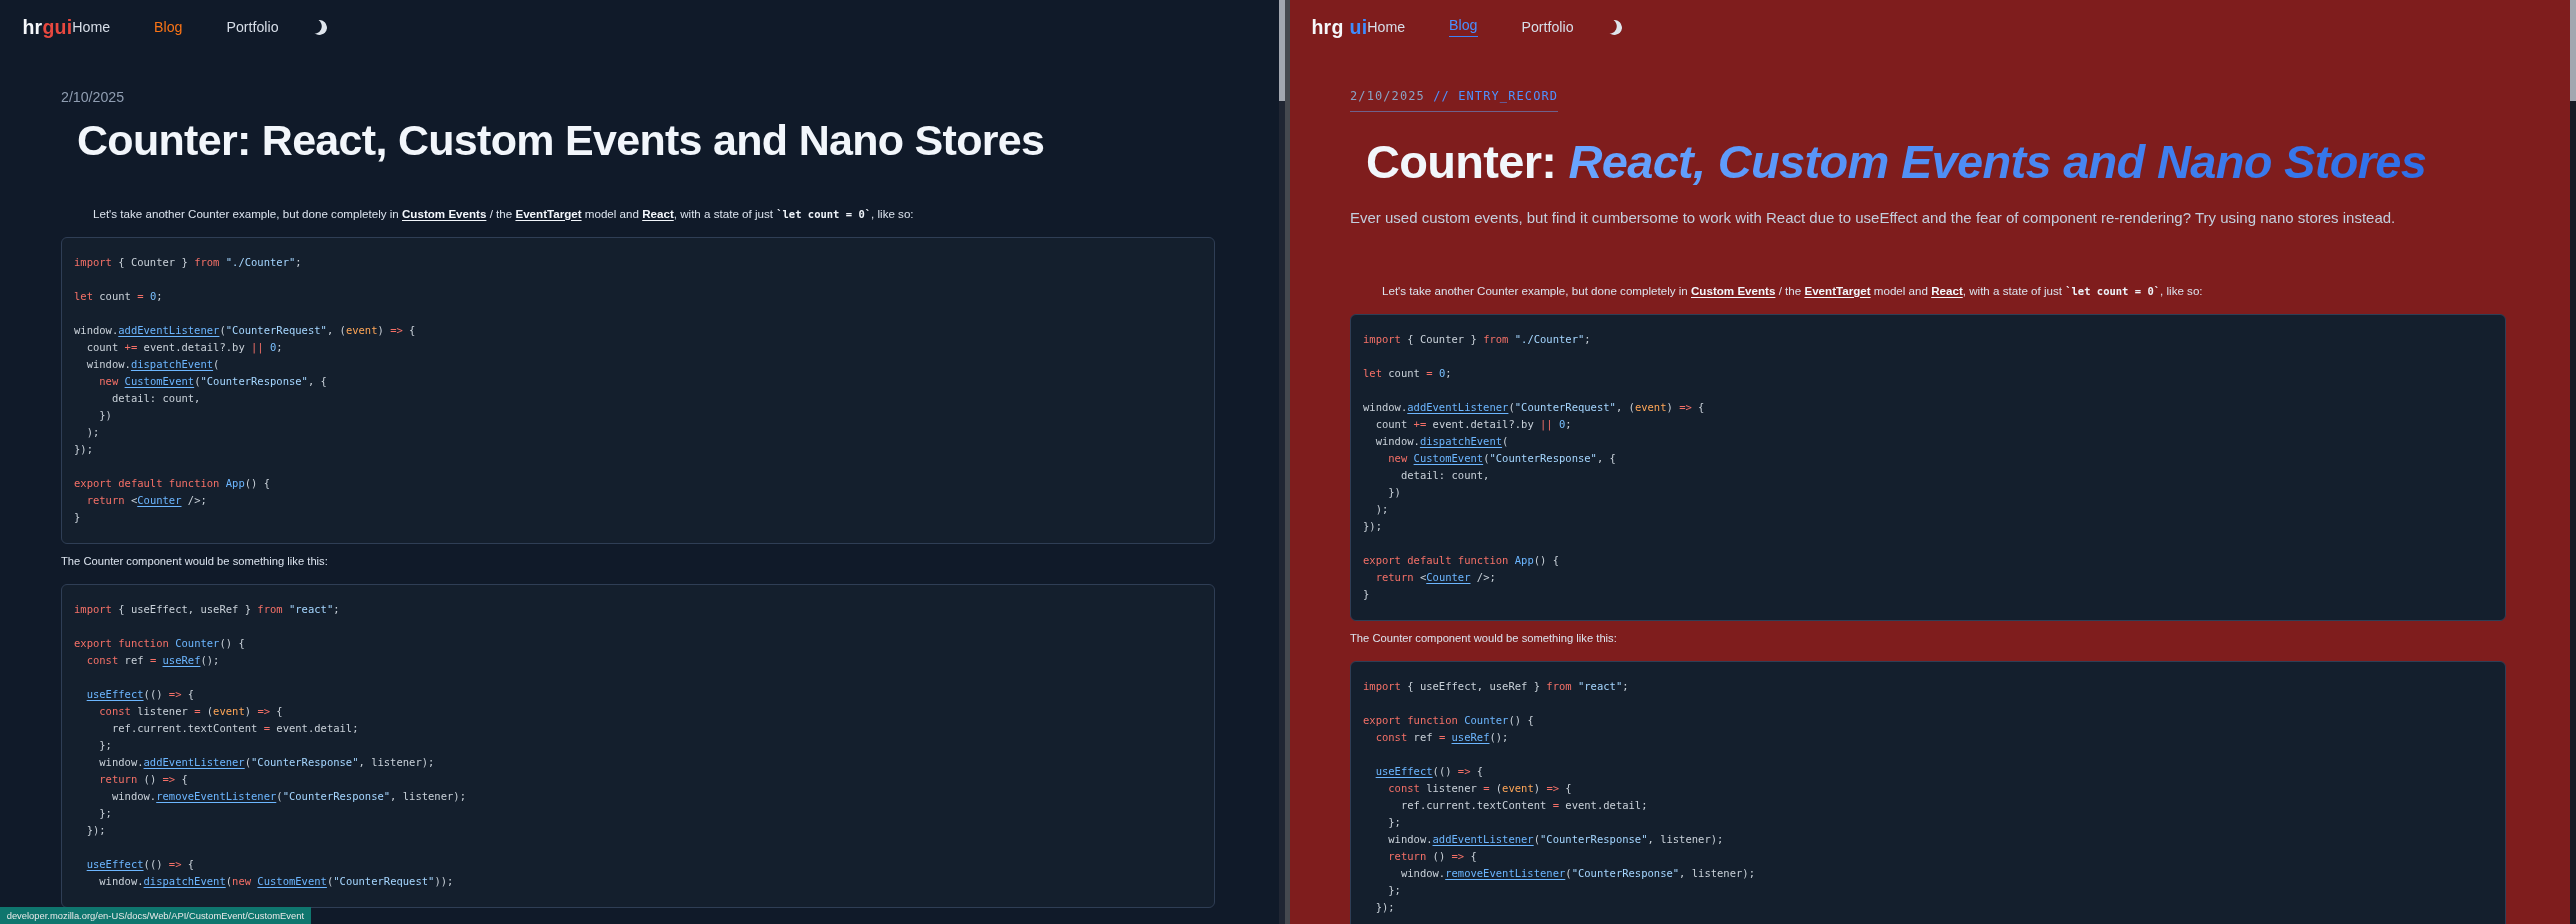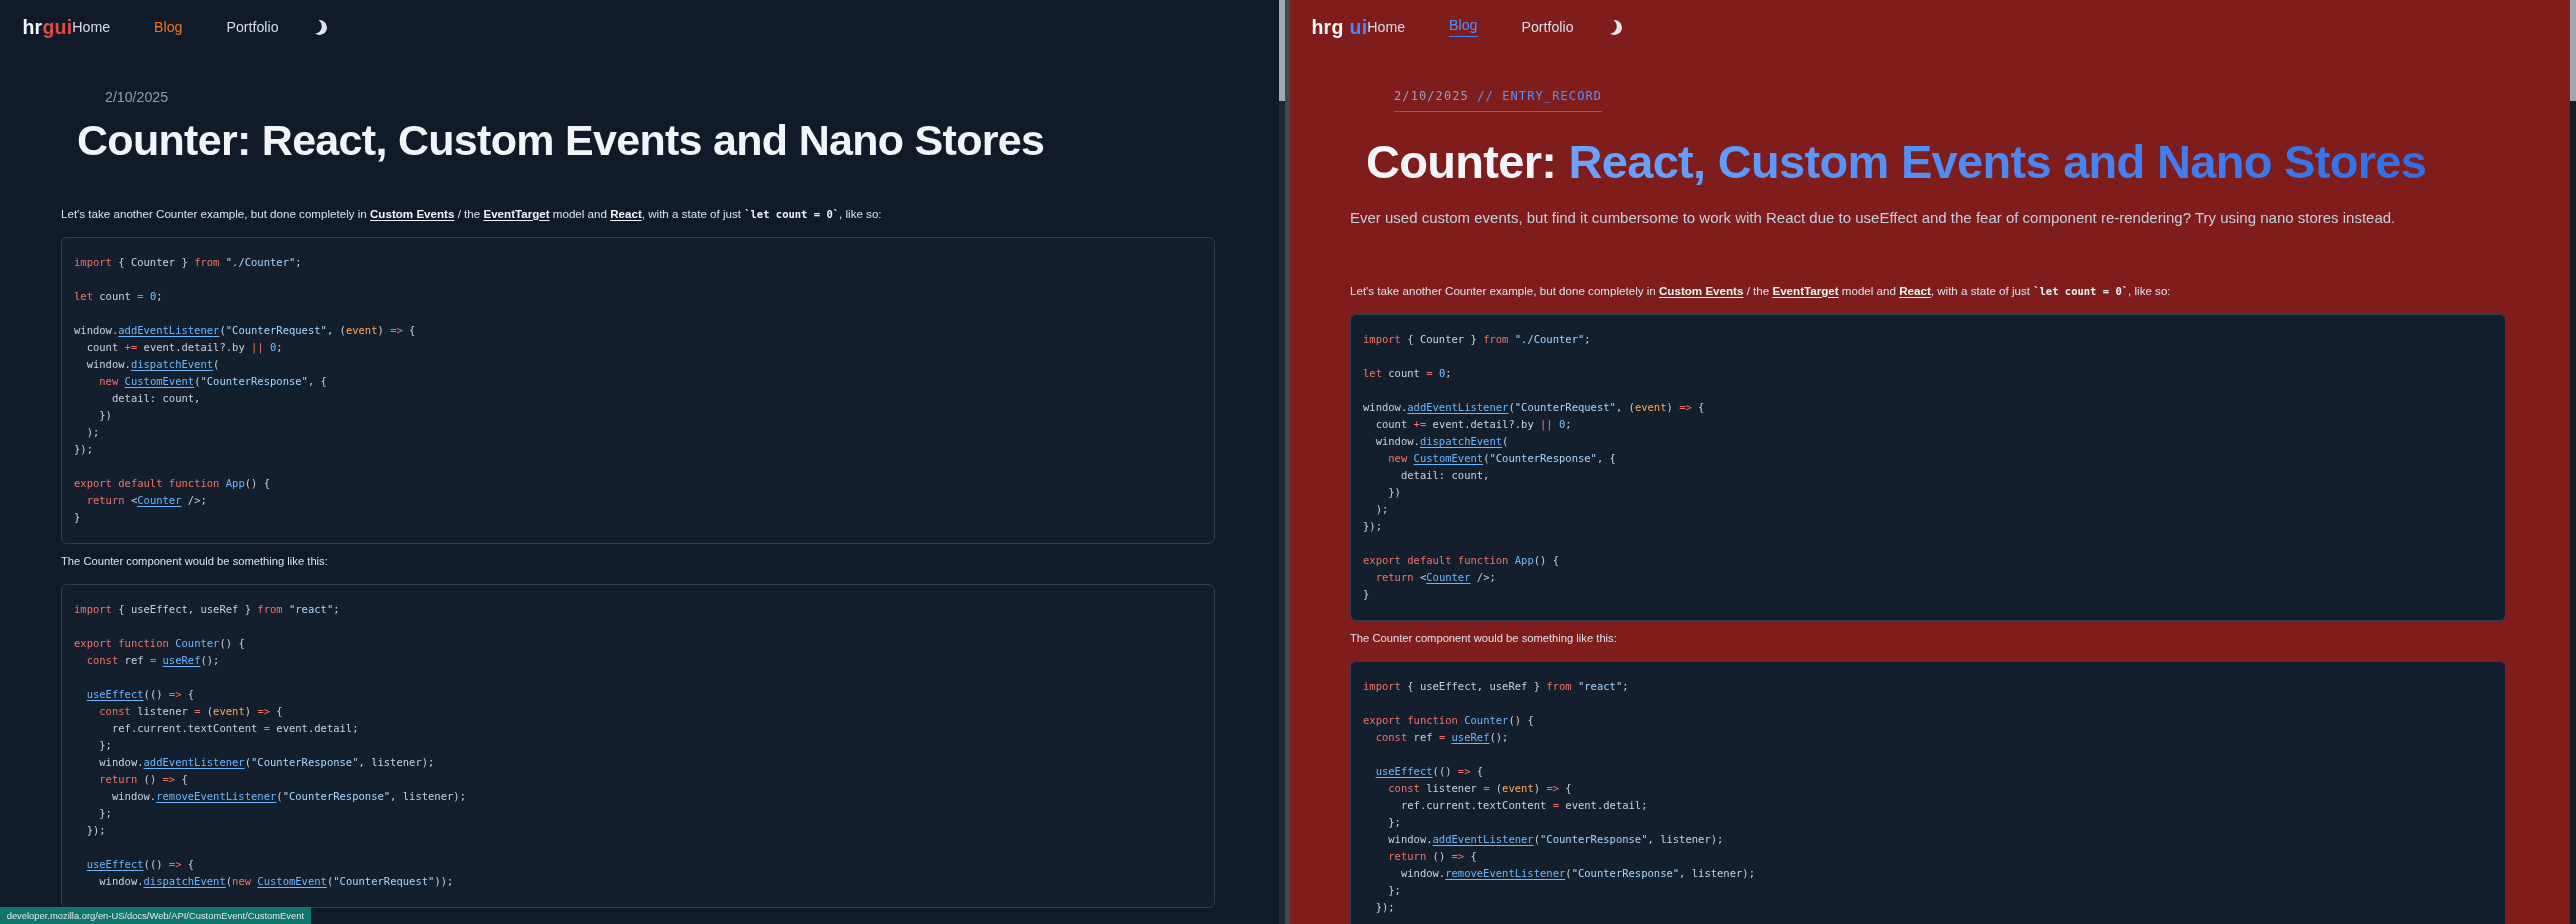--- a/index.html
+++ b/index.html
@@ -17,33 +17,33 @@
   .nav-right { display:flex; align-items:center; }
   .nav-links { display:flex; align-items:center; gap:44px; }
   .nav-link { font-size:14.2px; color:#d7dee8; cursor:pointer; }
   .left-pane  .nav-link.active { color:#f97316; }
   .right-pane .nav-link.active { color:#4a90ff; border-bottom:1.5px solid #3b82f6; padding-bottom:2.2px; }
   .theme-toggle { background:none; border:none; margin-left:33px; cursor:pointer; width:19.5px; height:18px; }
   .moon { display:block; width:15px; height:15px; border-radius:50%;
           box-shadow:inset -4.5px -3px 0 0 #dfe5ec; transform:rotate(-20deg); }
 
   main { padding:0 70px 0 61px; }
-  .date-row { margin-top:35px;margin-left:44px; }
+  .date-row { margin-top:35px; }
   .left-pane .date { font-size:14.2px; color:#8f9db1; }
   .entry-record { display:inline-block; font-family:"DejaVu Sans Mono",monospace; font-size:12px;
                   letter-spacing:1.1px; padding-bottom:7.5px; border-bottom:0.7px solid rgba(96,165,250,.5);
                   color:#8aa3c4; }
   .entry-label { color:#4f92ff; }
   h1.title { color:#f2f6fb; font-weight:700; letter-spacing:-0.7px; white-space:nowrap;margin-left:16px; }
   .left-pane  h1.title { margin-top:10.5px; font-size:43px; }
   .right-pane h1.title { margin-top:22.5px; font-size:47px; }
   .title-accent { background:linear-gradient(90deg,#6aa6ff 0%,#2e6fe8 100%);
-                  -webkit-background-clip:text; background-clip:text; color:transparent; }
+                  -webkit-background-clip:text; background-clip:text; color:transparent;font-style:italic; }
   .subtitle { margin-top:19.5px; font-size:15px; color:#c2cedd; white-space:nowrap; }
-  .intro { font-size:11.6px; color:#dbe3ee; }
+  .intro { font-size:11.6px; color:#dbe3ee;margin-left:32px; }
   .left-pane  .intro { margin-top:42px; }
   .right-pane .intro { margin-top:58px; }
   .inline-link { font-weight:700; color:#f3f7fc; text-decoration:underline; text-underline-offset:2.2px; cursor:pointer; }
   .inline-code { font-family:"DejaVu Sans Mono",monospace; font-weight:700; font-size:10.5px; color:#eef3f9; }
   .between { margin-top:11px; font-size:11.2px; color:#dbe3ee; }
 
   .code { margin-top:17px; background:#141f2d; border:0.7px solid #2f3e55; border-radius:6px;
           padding:16.5px 12px; font-family:"DejaVu Sans Mono",monospace; font-size:10.5px; }
   .code-line { white-space:pre; line-height:17px; height:17px; }
   .tok-p{color:#c9d1d9} .tok-k{color:#f47067} .tok-f{color:#6cb6ff}

